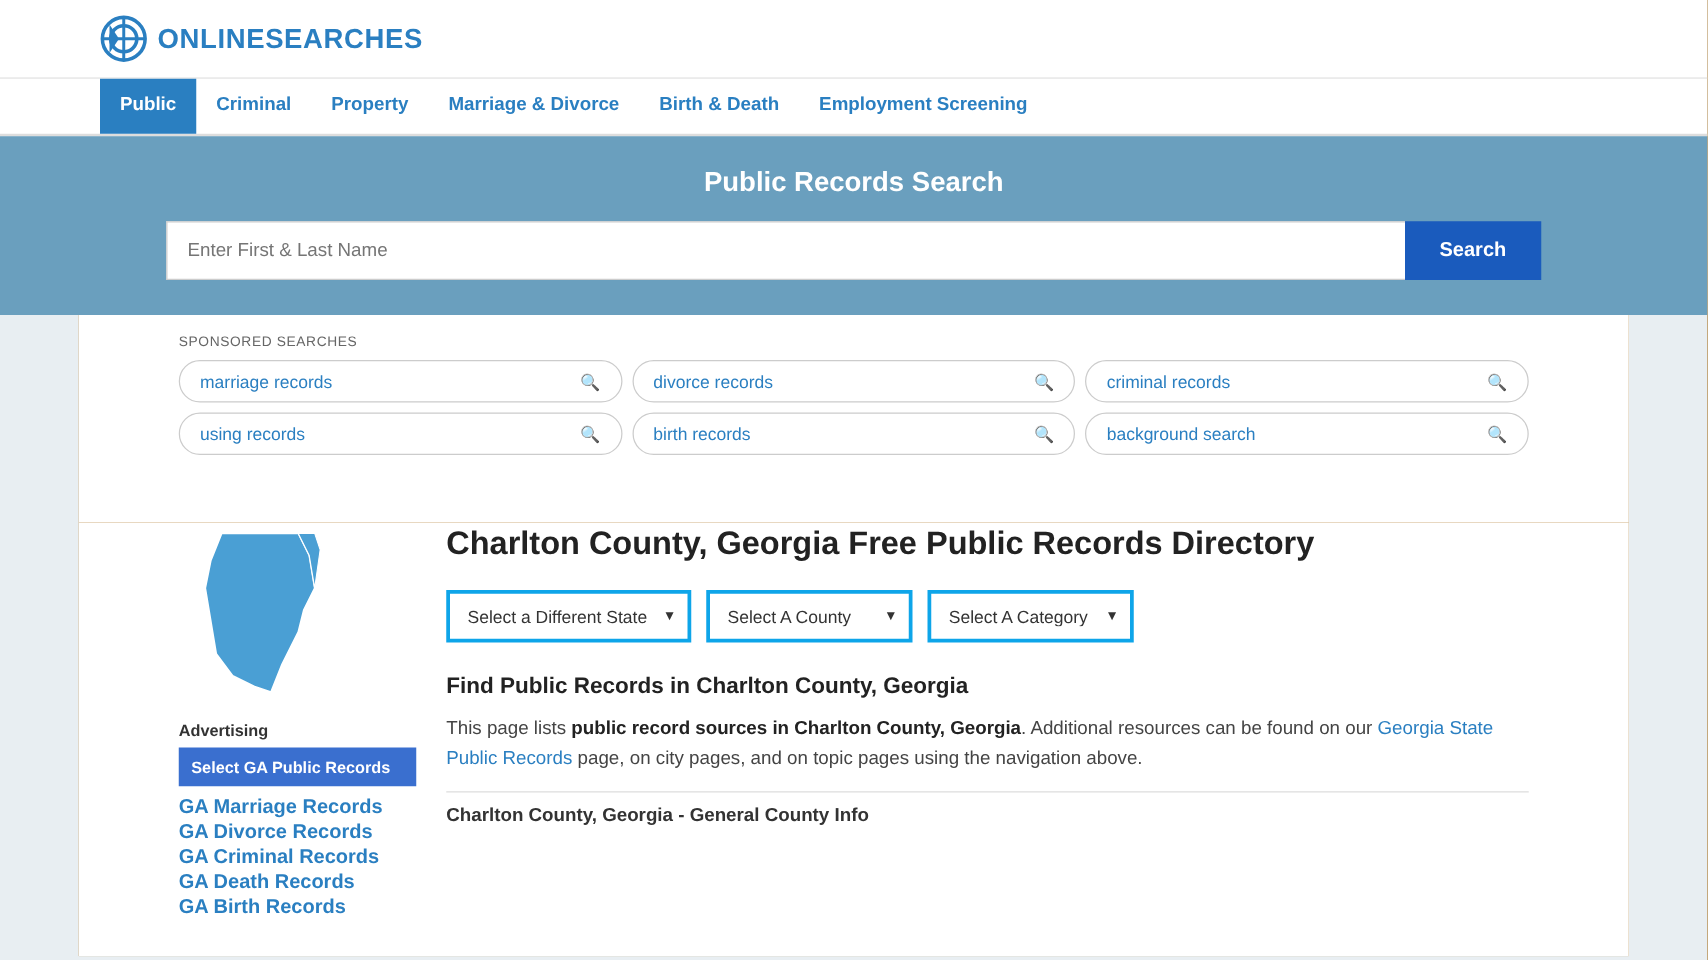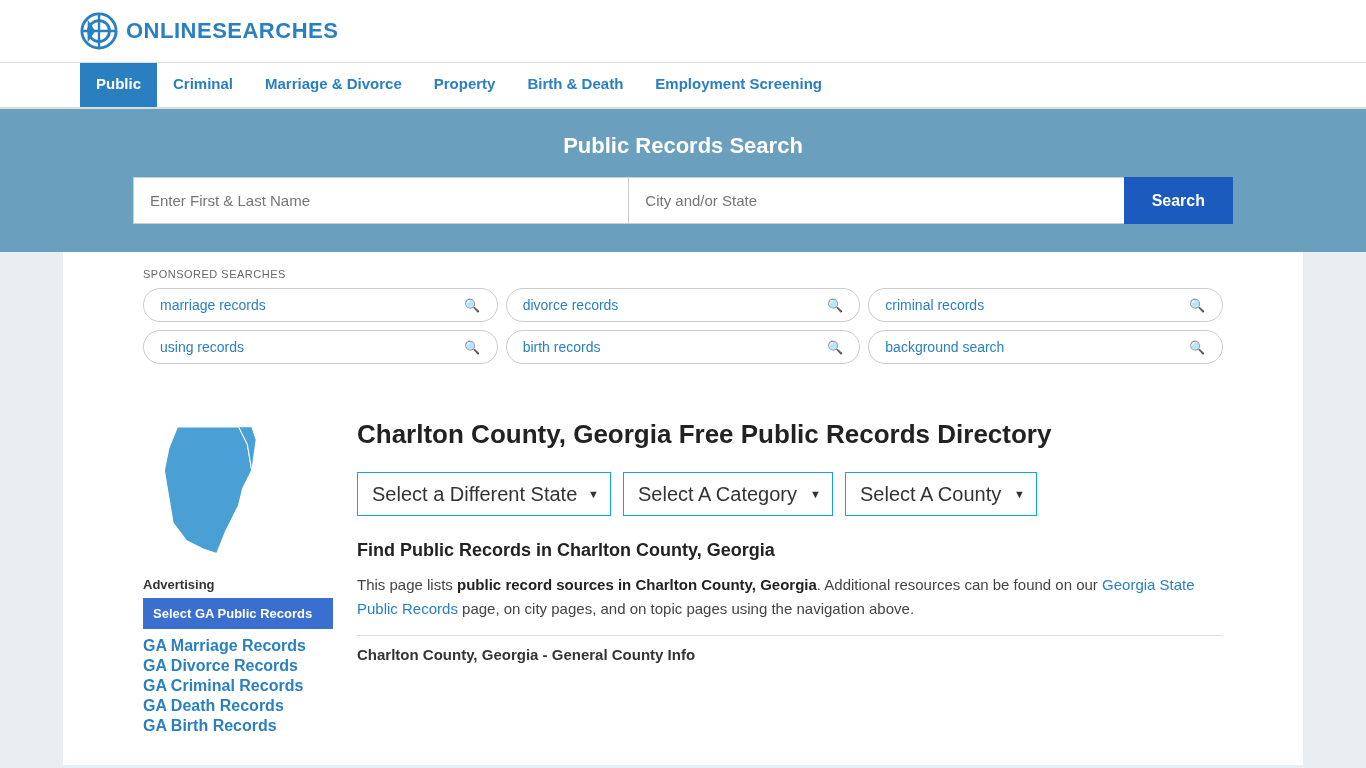--- a/index.html
+++ b/index.html
@@ -210,23 +210,23 @@
       position: absolute;
       right: 12px;
       top: 50%;
       transform: translateY(-50%);
       font-size: 11px;
       color: #333;
       pointer-events: none;
     }
     .dropdown-wrapper select {
       padding-right: 32px;
-      border: 1px solid #0ea5e9;
+      border: 3px solid #0ea5e9;
       padding: 10px 32px 10px 14px;
-      font-size: 20px;
+      font-size: 14px;
       color: #333;
       background: #fff;
       cursor: pointer;
       appearance: none;
       -webkit-appearance: none;
       min-width: 165px;
     }
     .find-records-title {
       font-size: 18px;
       font-weight: bold;
@@ -271,31 +271,30 @@
     </svg>
     <span class="logo-text">
       <span>ONLINE</span><span style="color:#2a7fc1">SEARCHES</span>
     </span>
   </a>
 </div>
 
 <nav class="nav">
   <a class="nav-item active">Public</a>
   <a class="nav-item">Criminal</a>
+  <a class="nav-item">Property</a>
   <a class="nav-item">Marriage &amp; Divorce</a>
-  <a class="nav-item">Property</a>
   <a class="nav-item">Birth &amp; Death</a>
   <a class="nav-item">Employment Screening</a>
 </nav>
 
 <div class="search-banner">
   <h1>Public Records Search</h1>
   <div class="search-form">
     <input class="search-input" type="text" placeholder="Enter First &amp; Last Name" style="">
-    <input class="search-input city" type="text" placeholder="City and/or State" style="">
     <button class="search-btn">Search</button>
   </div>
 </div>
 
 <div class="main-container">
 
   <div class="content-wrapper">
     <div class="sponsored-label">SPONSORED SEARCHES</div>
     <div class="sponsored-grid">
       <div class="sponsored-tag">
@@ -349,26 +348,26 @@
       <h1 class="page-title">Charlton County, Georgia Free Public Records Directory</h1>
 
       <div class="dropdowns-row">
         <div class="dropdown-wrapper">
           <select>
             <option>Select a Different State</option>
           </select>
         </div>
         <div class="dropdown-wrapper">
           <select>
-            <option>Select A Category</option>
+            <option>Select A County</option>
           </select>
         </div>
         <div class="dropdown-wrapper">
           <select>
-            <option>Select A County</option>
+            <option>Select A Category</option>
           </select>
         </div>
       </div>
 
       <h2 class="find-records-title">Find Public Records in Charlton County, Georgia</h2>
 
       <p class="description-text">
         <span>This page lists </span><strong>public record sources in Charlton County, Georgia</strong><span>. Additional resources can be found on our </span><a href="#">Georgia State Public Records</a><span> page, on city pages, and on topic pages using the navigation above.</span>
       </p>
 

